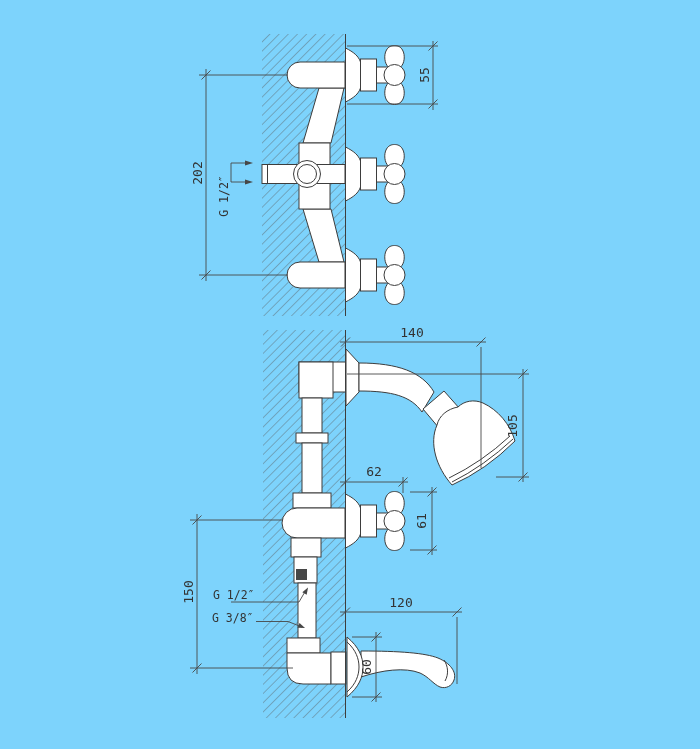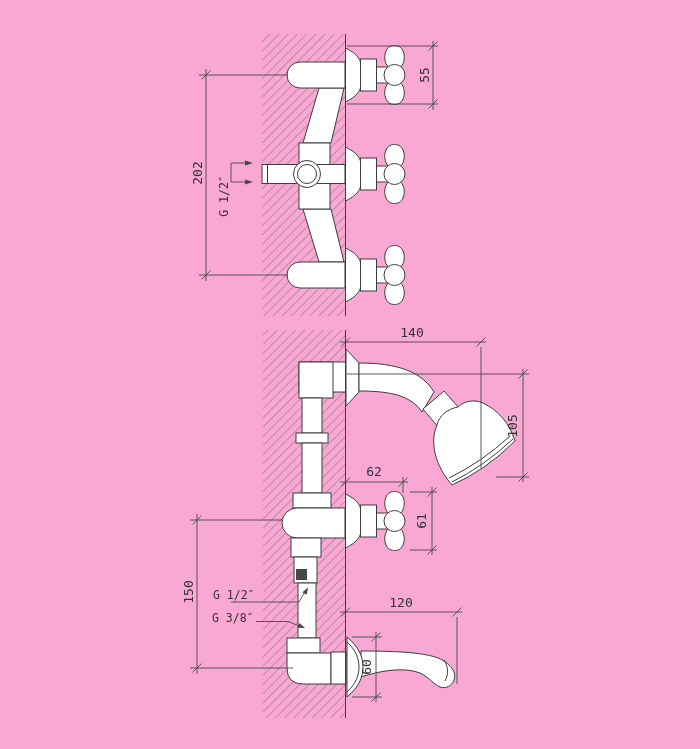--- a/index.html
+++ b/index.html
@@ -1,16 +1,16 @@
 <!DOCTYPE html>
 <html><head>
 <meta charset="utf-8">
 <style>
   html,body{margin:0;padding:0;background:#ffffff;}
-  .canvas{position:relative;width:700px;height:749px;background:#f9a8d4;overflow:hidden;}
+  .canvas{position:relative;width:700px;height:749px;background:#7dd3fc;overflow:hidden;}
   svg{display:block;}
   .wh{fill:#ffffff;stroke:#3d3d3d;stroke-width:1;}
   .ln{fill:none;stroke:#3d3d3d;stroke-width:1;}
   .dl{fill:none;stroke:#474747;stroke-width:0.9;}
   .ah{fill:#474747;stroke:none;}
   .dim{font-family:"DejaVu Sans Mono",monospace;font-size:13px;fill:#333;}
   .thr{font-family:"DejaVu Sans Mono",monospace;font-size:11.5px;fill:#333;}
 </style>
 </head>
 <body>

